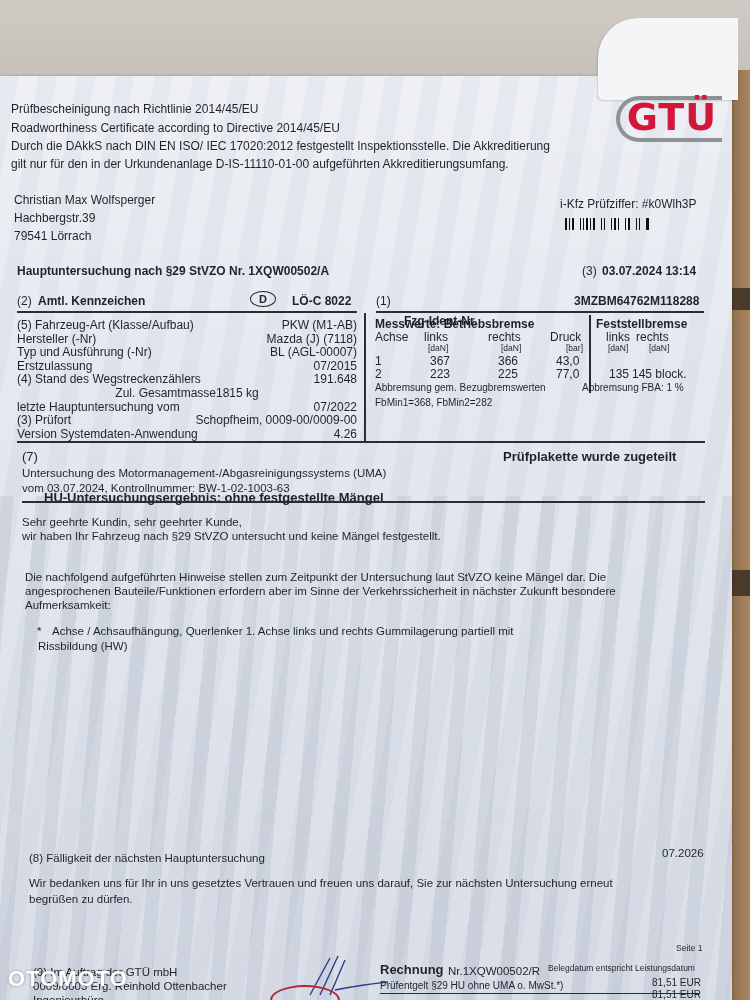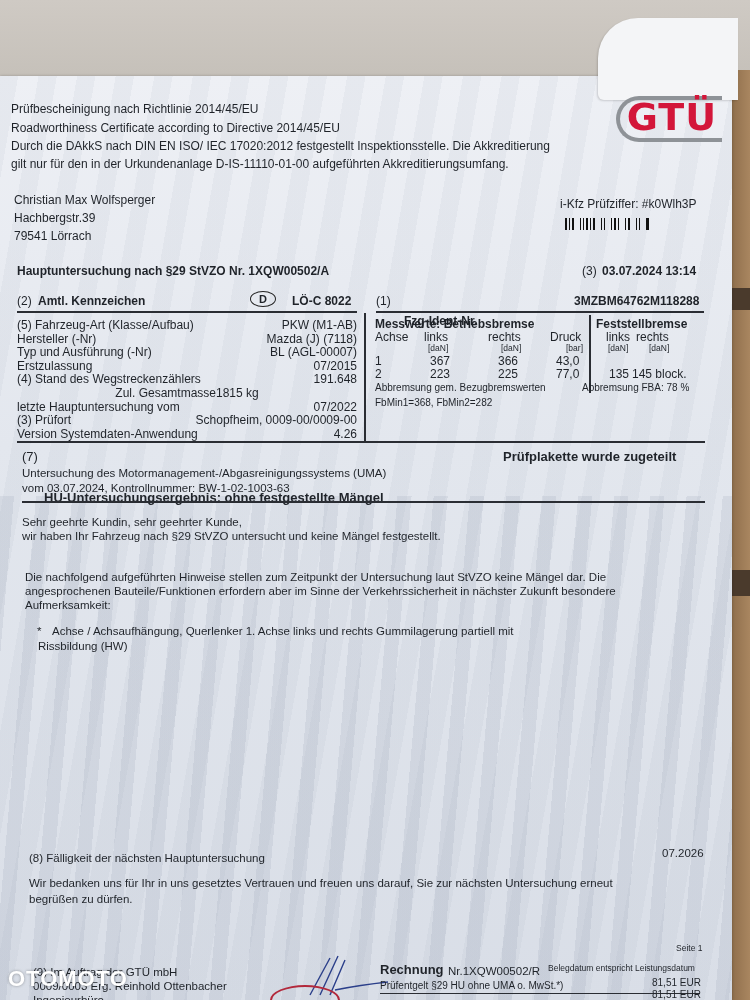--- a/index.html
+++ b/index.html
@@ -207,21 +207,21 @@
 <div class="abs t12" style="left:556px;top:353px;">43,0</div>
 
 <div class="abs t12" style="left:375px;top:366px;">2</div>
 <div class="abs t12" style="left:430px;top:366px;">223</div>
 <div class="abs t12" style="left:498px;top:366px;">225</div>
 <div class="abs t12" style="left:556px;top:366px;">77,0</div>
 <div class="abs t12" style="left:609px;top:366px;">135</div>
 <div class="abs t12" style="left:632px;top:366px;">145 block.</div>
 
 <div class="abs t10" style="left:375px;top:382px;">Abbremsung gem. Bezugbremswerten</div>
-<div class="abs t10" style="left:582px;top:382px;">Abbremsung FBA: 78 %</div>
+<div class="abs t10" style="left:582px;top:382px;">Abbremsung FBA: 1 %</div>
 <div class="abs t10" style="left:375px;top:397px;">FbMin1=368, FbMin2=282</div>
 
 <div class="hline" style="left:17px;top:441px;width:688px;"></div>
 
 <div class="abs" style="left:22px;top:449px;font-size:13px;line-height:16px;">(7)</div>
 <div class="abs b" style="left:44px;top:449px;font-size:13px;line-height:16px;margin-top:41px;">HU-Untersuchungsergebnis: ohne festgestellte Mängel</div>
 <div class="abs b" style="left:503px;top:449px;font-size:13px;line-height:16px;">Prüfplakette wurde zugeteilt</div>
 <div class="abs t11" style="left:22px;top:466px;">Untersuchung des Motormanagement-/Abgasreinigungssystems (UMA)</div>
 <div class="abs t11" style="left:22px;top:481px;">vom 03.07.2024, Kontrollnummer: BW-1-02-1003-63</div>
 <div class="hline" style="left:22px;top:501px;width:683px;"></div>

